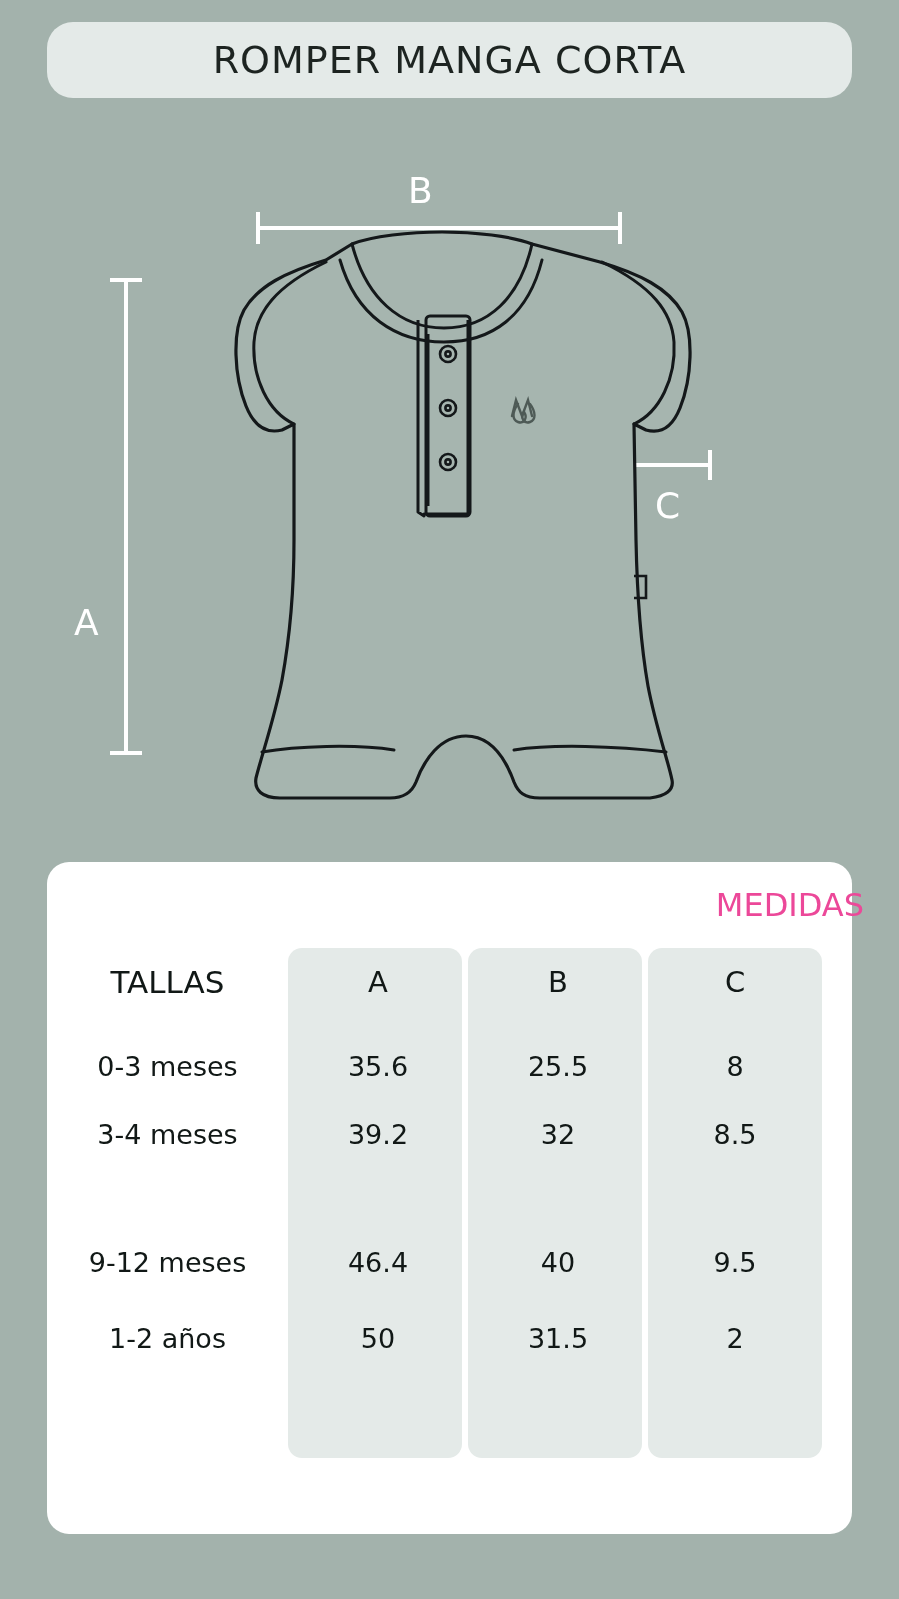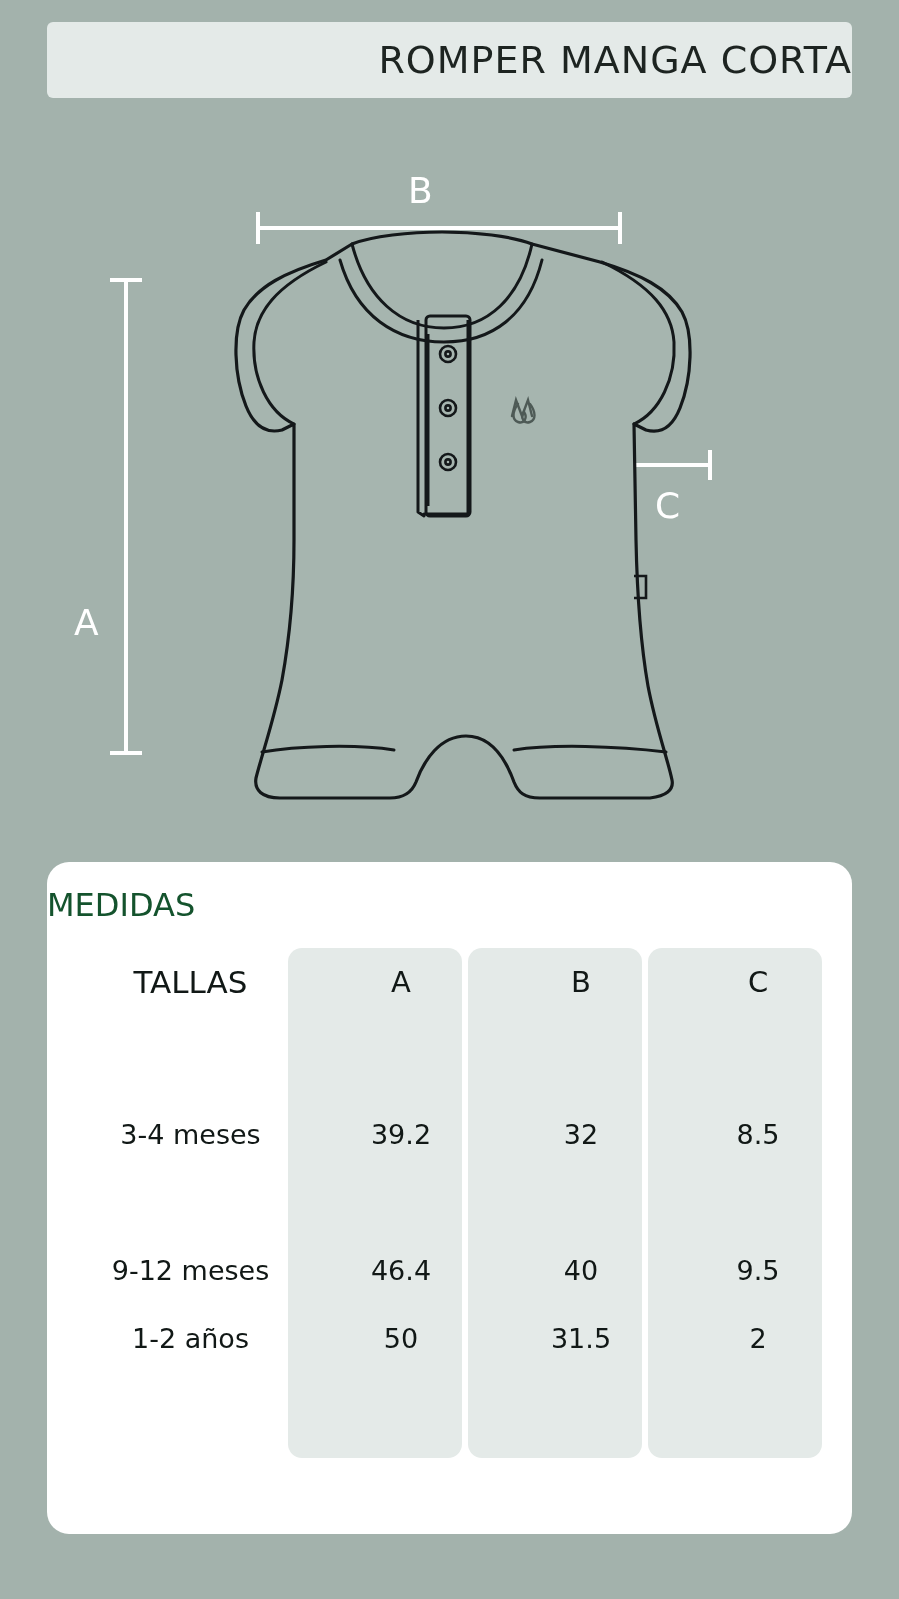--- a/index.html
+++ b/index.html
@@ -20,24 +20,24 @@
   }
 
   
   .title-card {
     position: absolute;
     left: 47px;
     top: 22px;
     width: 805px;
     height: 76px;
     background: #e4eae8;
-    border-radius: 6px;
+    border-radius: 26px;
     display: flex;
     align-items: center;
-    justify-content: flex-end;
+    justify-content: center;
   }
   .title-text {
     font-size: 38px;
     letter-spacing: 1px;
     color: #1d2421;
     font-family: "DejaVu Sans", sans-serif;
   }
 
   
   .illus {
@@ -63,25 +63,25 @@
     left: 47px;
     top: 862px;
     width: 805px;
     height: 672px;
     background: #ffffff;
     border-radius: 22px;
   }
   .measures-title {
     position: absolute;
     top: 24px;
-    left: 0;
+    left: 12px;
     width: 100%;
-    text-align: left;
+    text-align: right;
     font-size: 32px;
-    color: #14532d;
+    color: #ec4899;
   }
 
   .col-band {
     position: absolute;
     top: 86px;
     width: 174px;
     height: 510px;
     background: #e4eae8;
     border-radius: 14px;
   }
@@ -106,21 +106,20 @@
   }
   .cell {
     text-align: center;
     font-size: 27px;
     color: #111816;
     font-family: "DejaVu Sans", sans-serif;
   }
   .cell-label {
     width: 241px;
     text-align: center;
-    padding-left: 23px;
   }
   .cell-val {
     width: 180px;
     text-align: center;
   }
   .cell-val:last-child { width: 174px; }
   .head .cell-label { font-size: 31px; }
   .head .cell-val { font-size: 29px; }
 </style>
 </head>
@@ -235,30 +234,36 @@
 
     <div class="grid">
 
       <div class="row head" style="top:0px;">
         <div class="cell cell-label">TALLAS</div>
         <div class="cell cell-val">A</div>
         <div class="cell cell-val">B</div>
         <div class="cell cell-val">C</div>
       </div>
 
+      <div class="row" style="top:84px;">
+        <div class="cell cell-label">0-3 meses</div>
+        <div class="cell cell-val">35.6</div>
+        <div class="cell cell-val">25.5</div>
+        <div class="cell cell-val">8</div>
+      </div>
 
       <div class="row" style="top:152px;">
         <div class="cell cell-label">3-4 meses</div>
         <div class="cell cell-val">39.2</div>
         <div class="cell cell-val">32</div>
         <div class="cell cell-val">8.5</div>
       </div>
 
 
-      <div class="row" style="top:288px;">
+      <div class="row" style="top:280px;">
         <div class="cell cell-label">9-12 meses</div>
         <div class="cell cell-val">46.4</div>
         <div class="cell cell-val">40</div>
         <div class="cell cell-val">9.5</div>
       </div>
 
       <div class="row" style="top:356px;align-items:center;">
         <div class="cell cell-label">1-2 años</div>
         <div class="cell cell-val">50</div>
         <div class="cell cell-val">31.5</div>

